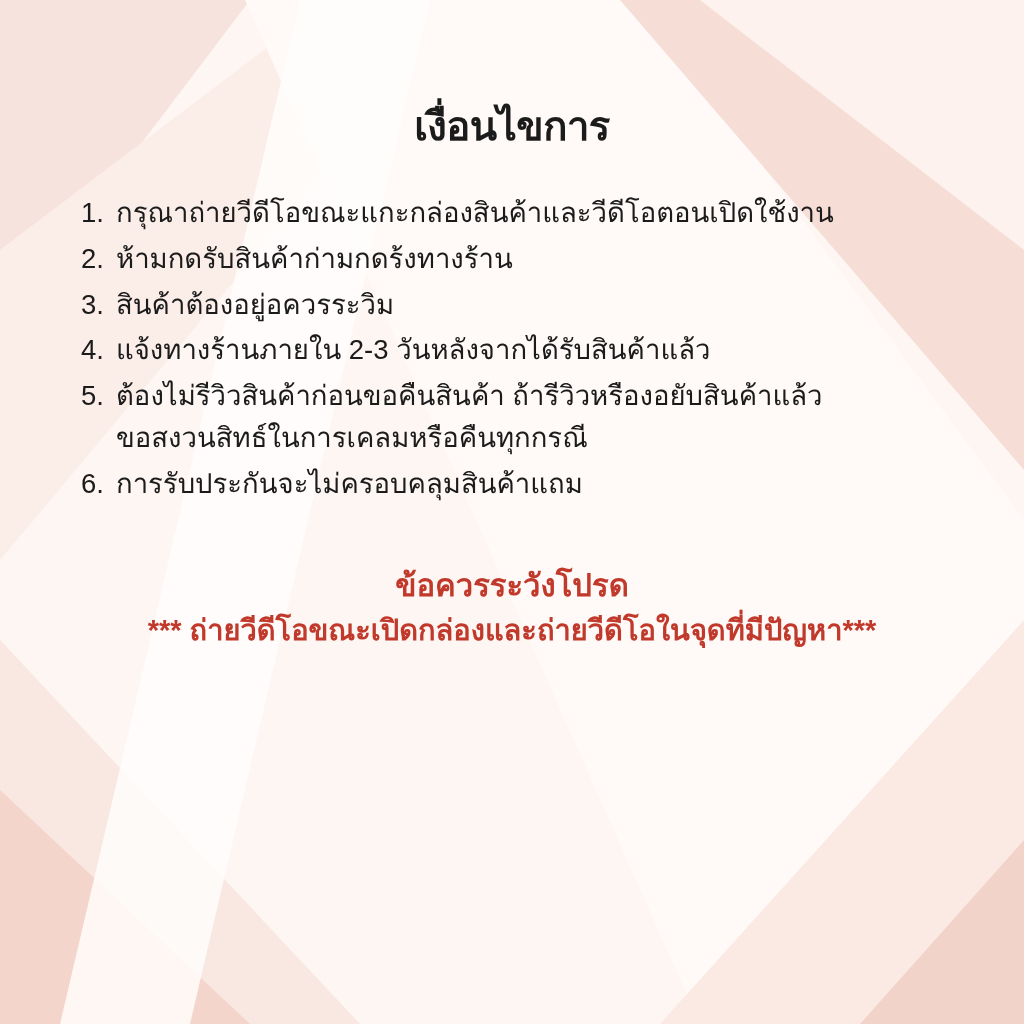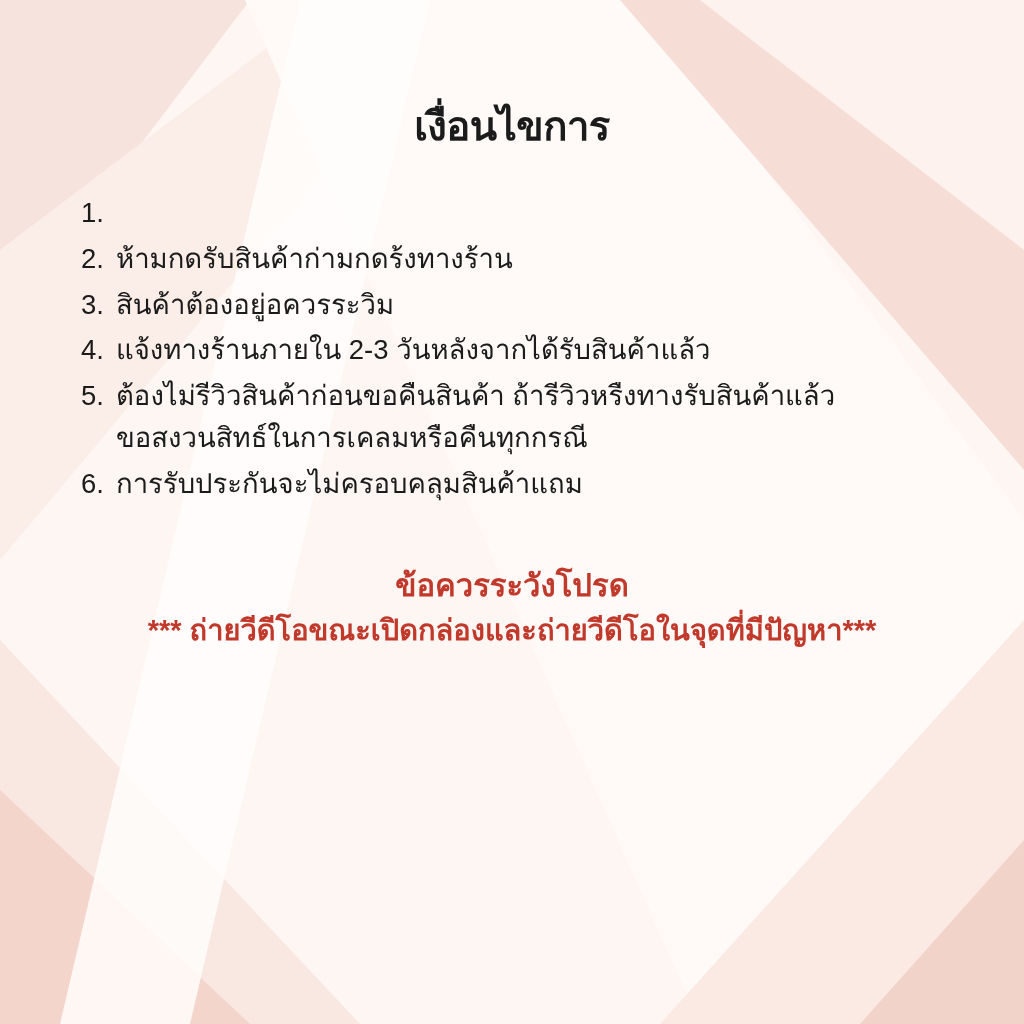--- a/index.html
+++ b/index.html
@@ -124,20 +124,21 @@
 
   <div class="title-row">
     <span class="title-plain">เงื่อนไขการ</span>
   </div>
 
   <ol class="conditions">
 
     <li>
       <span class="num">1.</span>
       <span class="txt">
+        <span class="l1">กรุณาถ่ายวีดีโอขณะแกะกล่องสินค้าและวีดีโอตอนเปิดใช้งาน</span>
       </span>
     </li>
 
     <li>
       <span class="num">2.</span>
       <span class="txt">
         <span class="l1">ห้ามกดรับสินค้าก่ามกดร้งทางร้าน</span>
       </span>
     </li>
 
@@ -151,21 +152,21 @@
     <li>
       <span class="num">4.</span>
       <span class="txt">
         <span class="l1">แจ้งทางร้านภายใน 2-3 วันหลังจากได้รับสินค้าแล้ว</span>
       </span>
     </li>
 
     <li>
       <span class="num">5.</span>
       <span class="txt">
-        <span class="l1">ต้องไม่รีวิวสินค้าก่อนขอคืนสินค้า ถ้ารีวิวหรืงทางรับสินค้าแล้ว</span>
+        <span class="l1">ต้องไม่รีวิวสินค้าก่อนขอคืนสินค้า ถ้ารีวิวหรืองอยับสินค้าแล้ว</span>
         <span class="l2">ขอสงวนสิทธ์ในการเคลมหรือคืนทุกกรณี</span>
       </span>
     </li>
 
     <li>
       <span class="num">6.</span>
       <span class="txt">
         <span class="l1">การรับประกันจะไม่ครอบคลุมสินค้าแถม</span>
       </span>
     </li>

